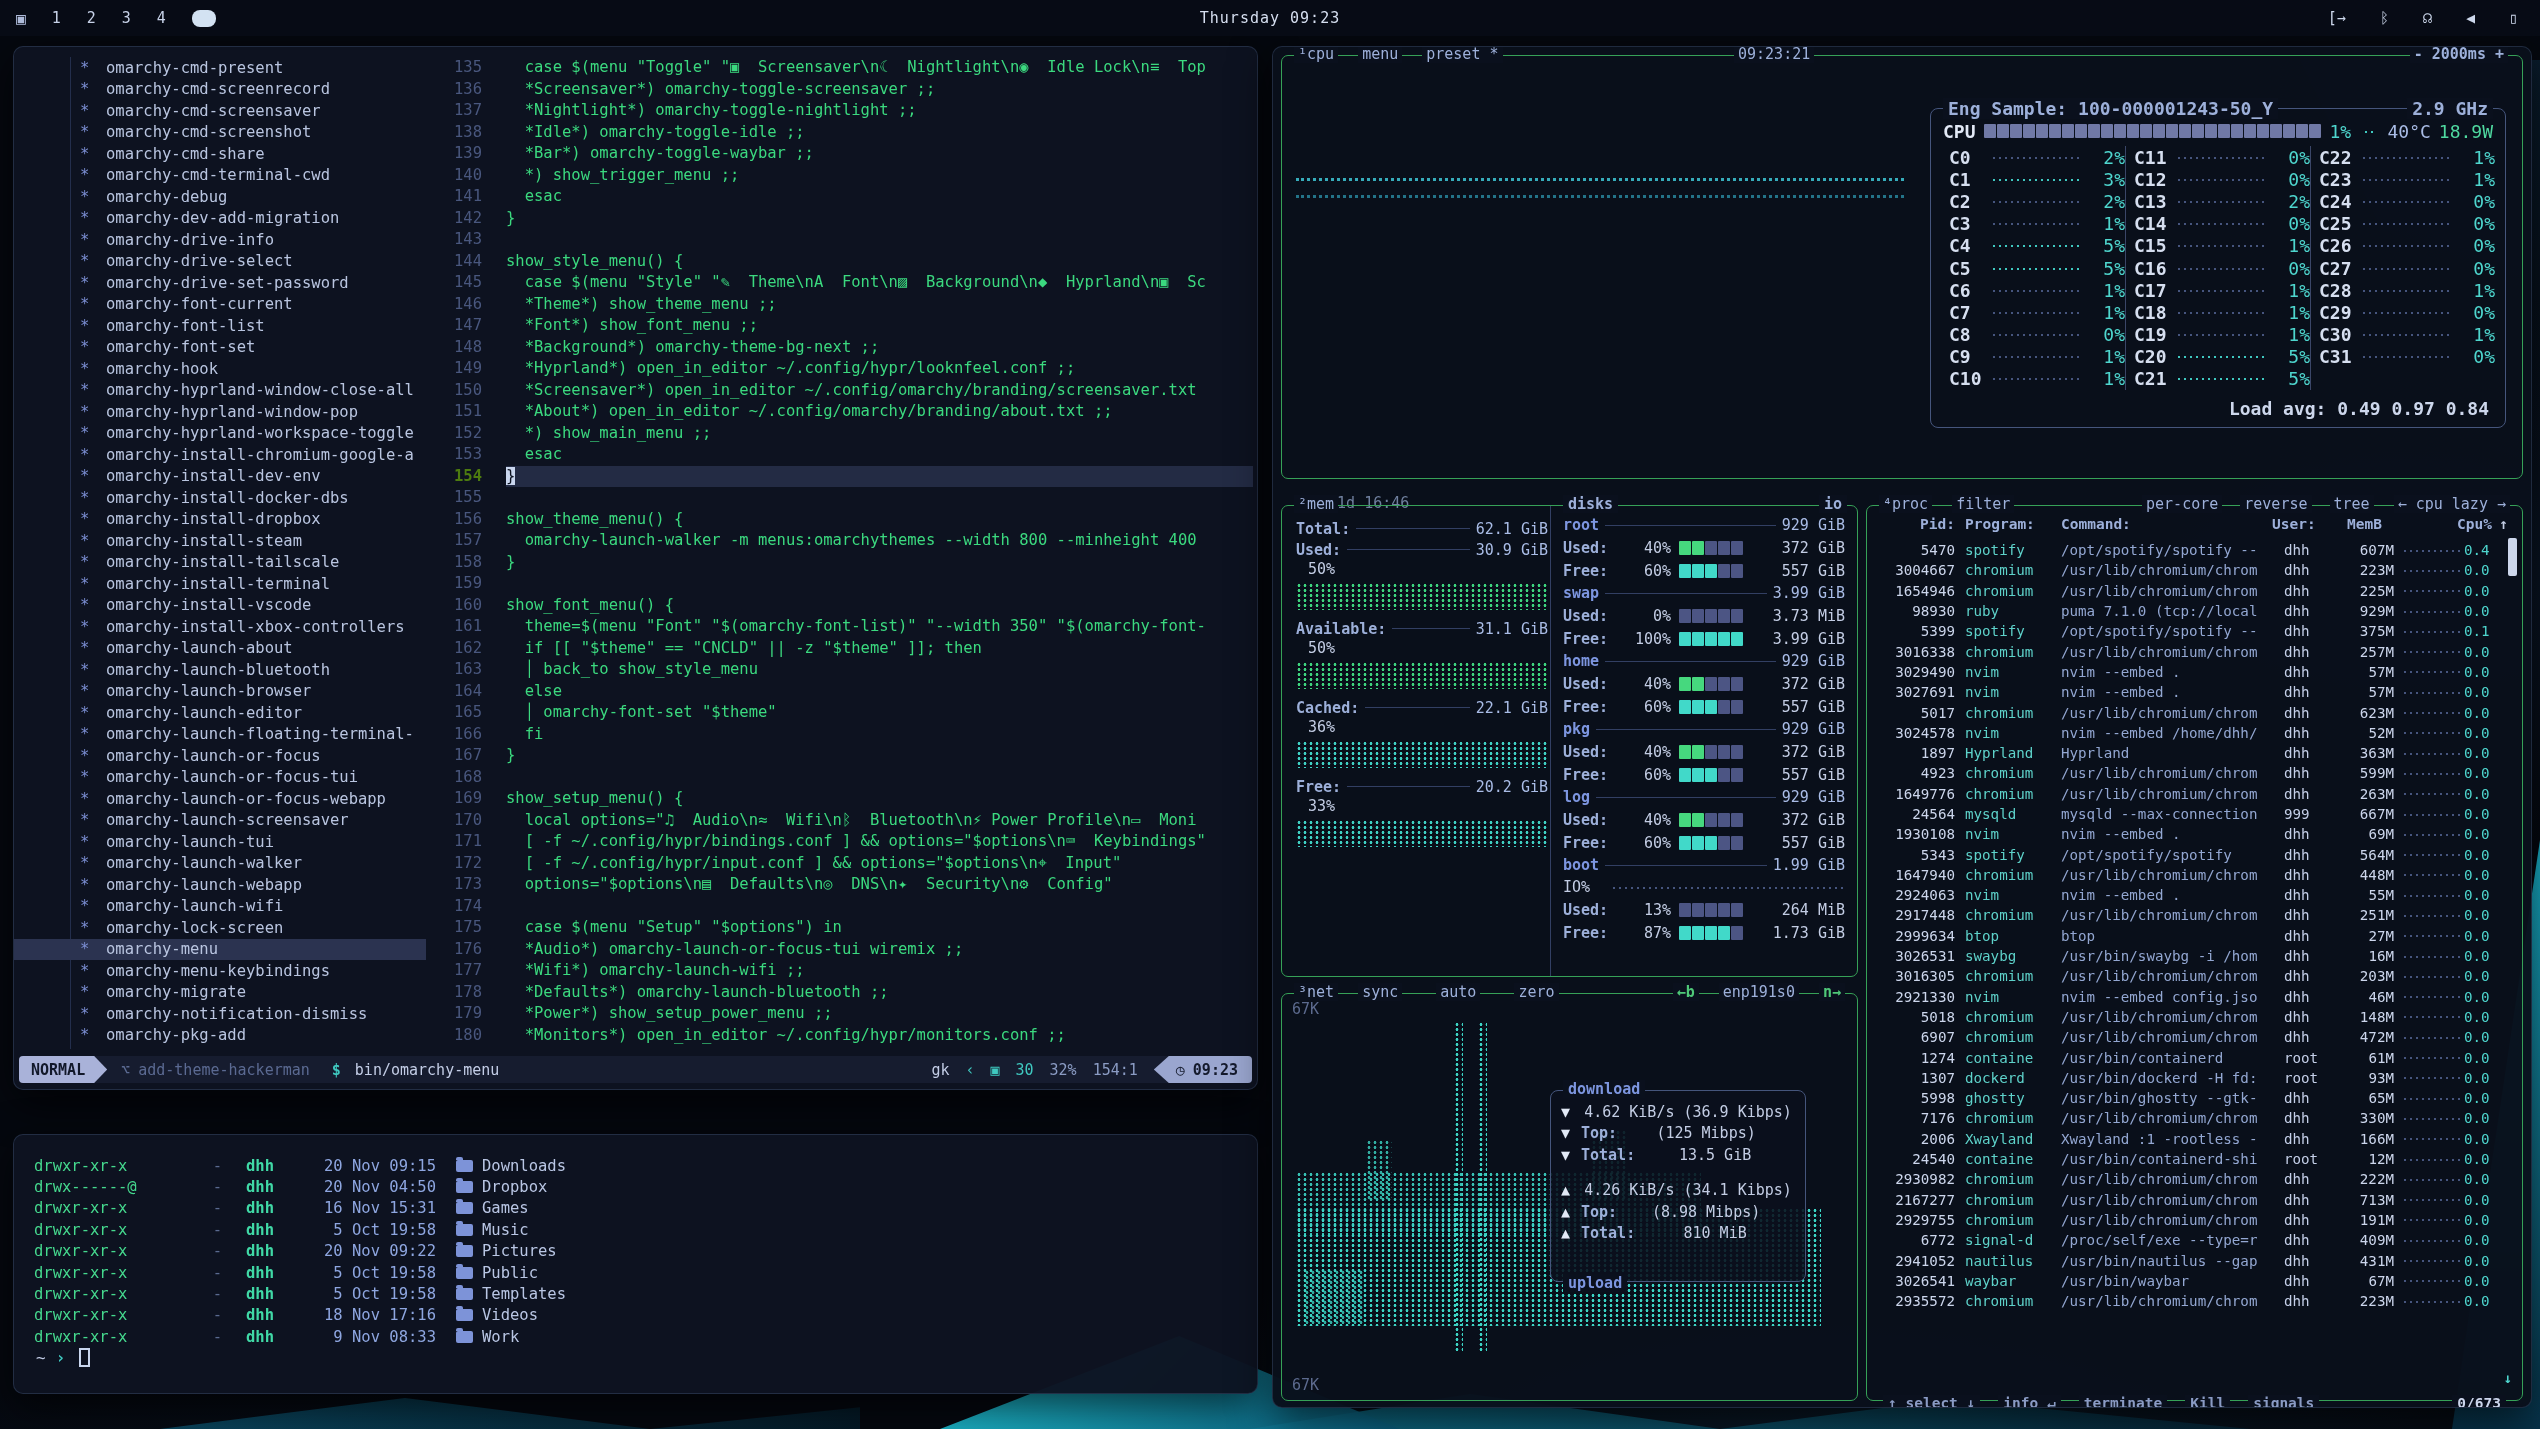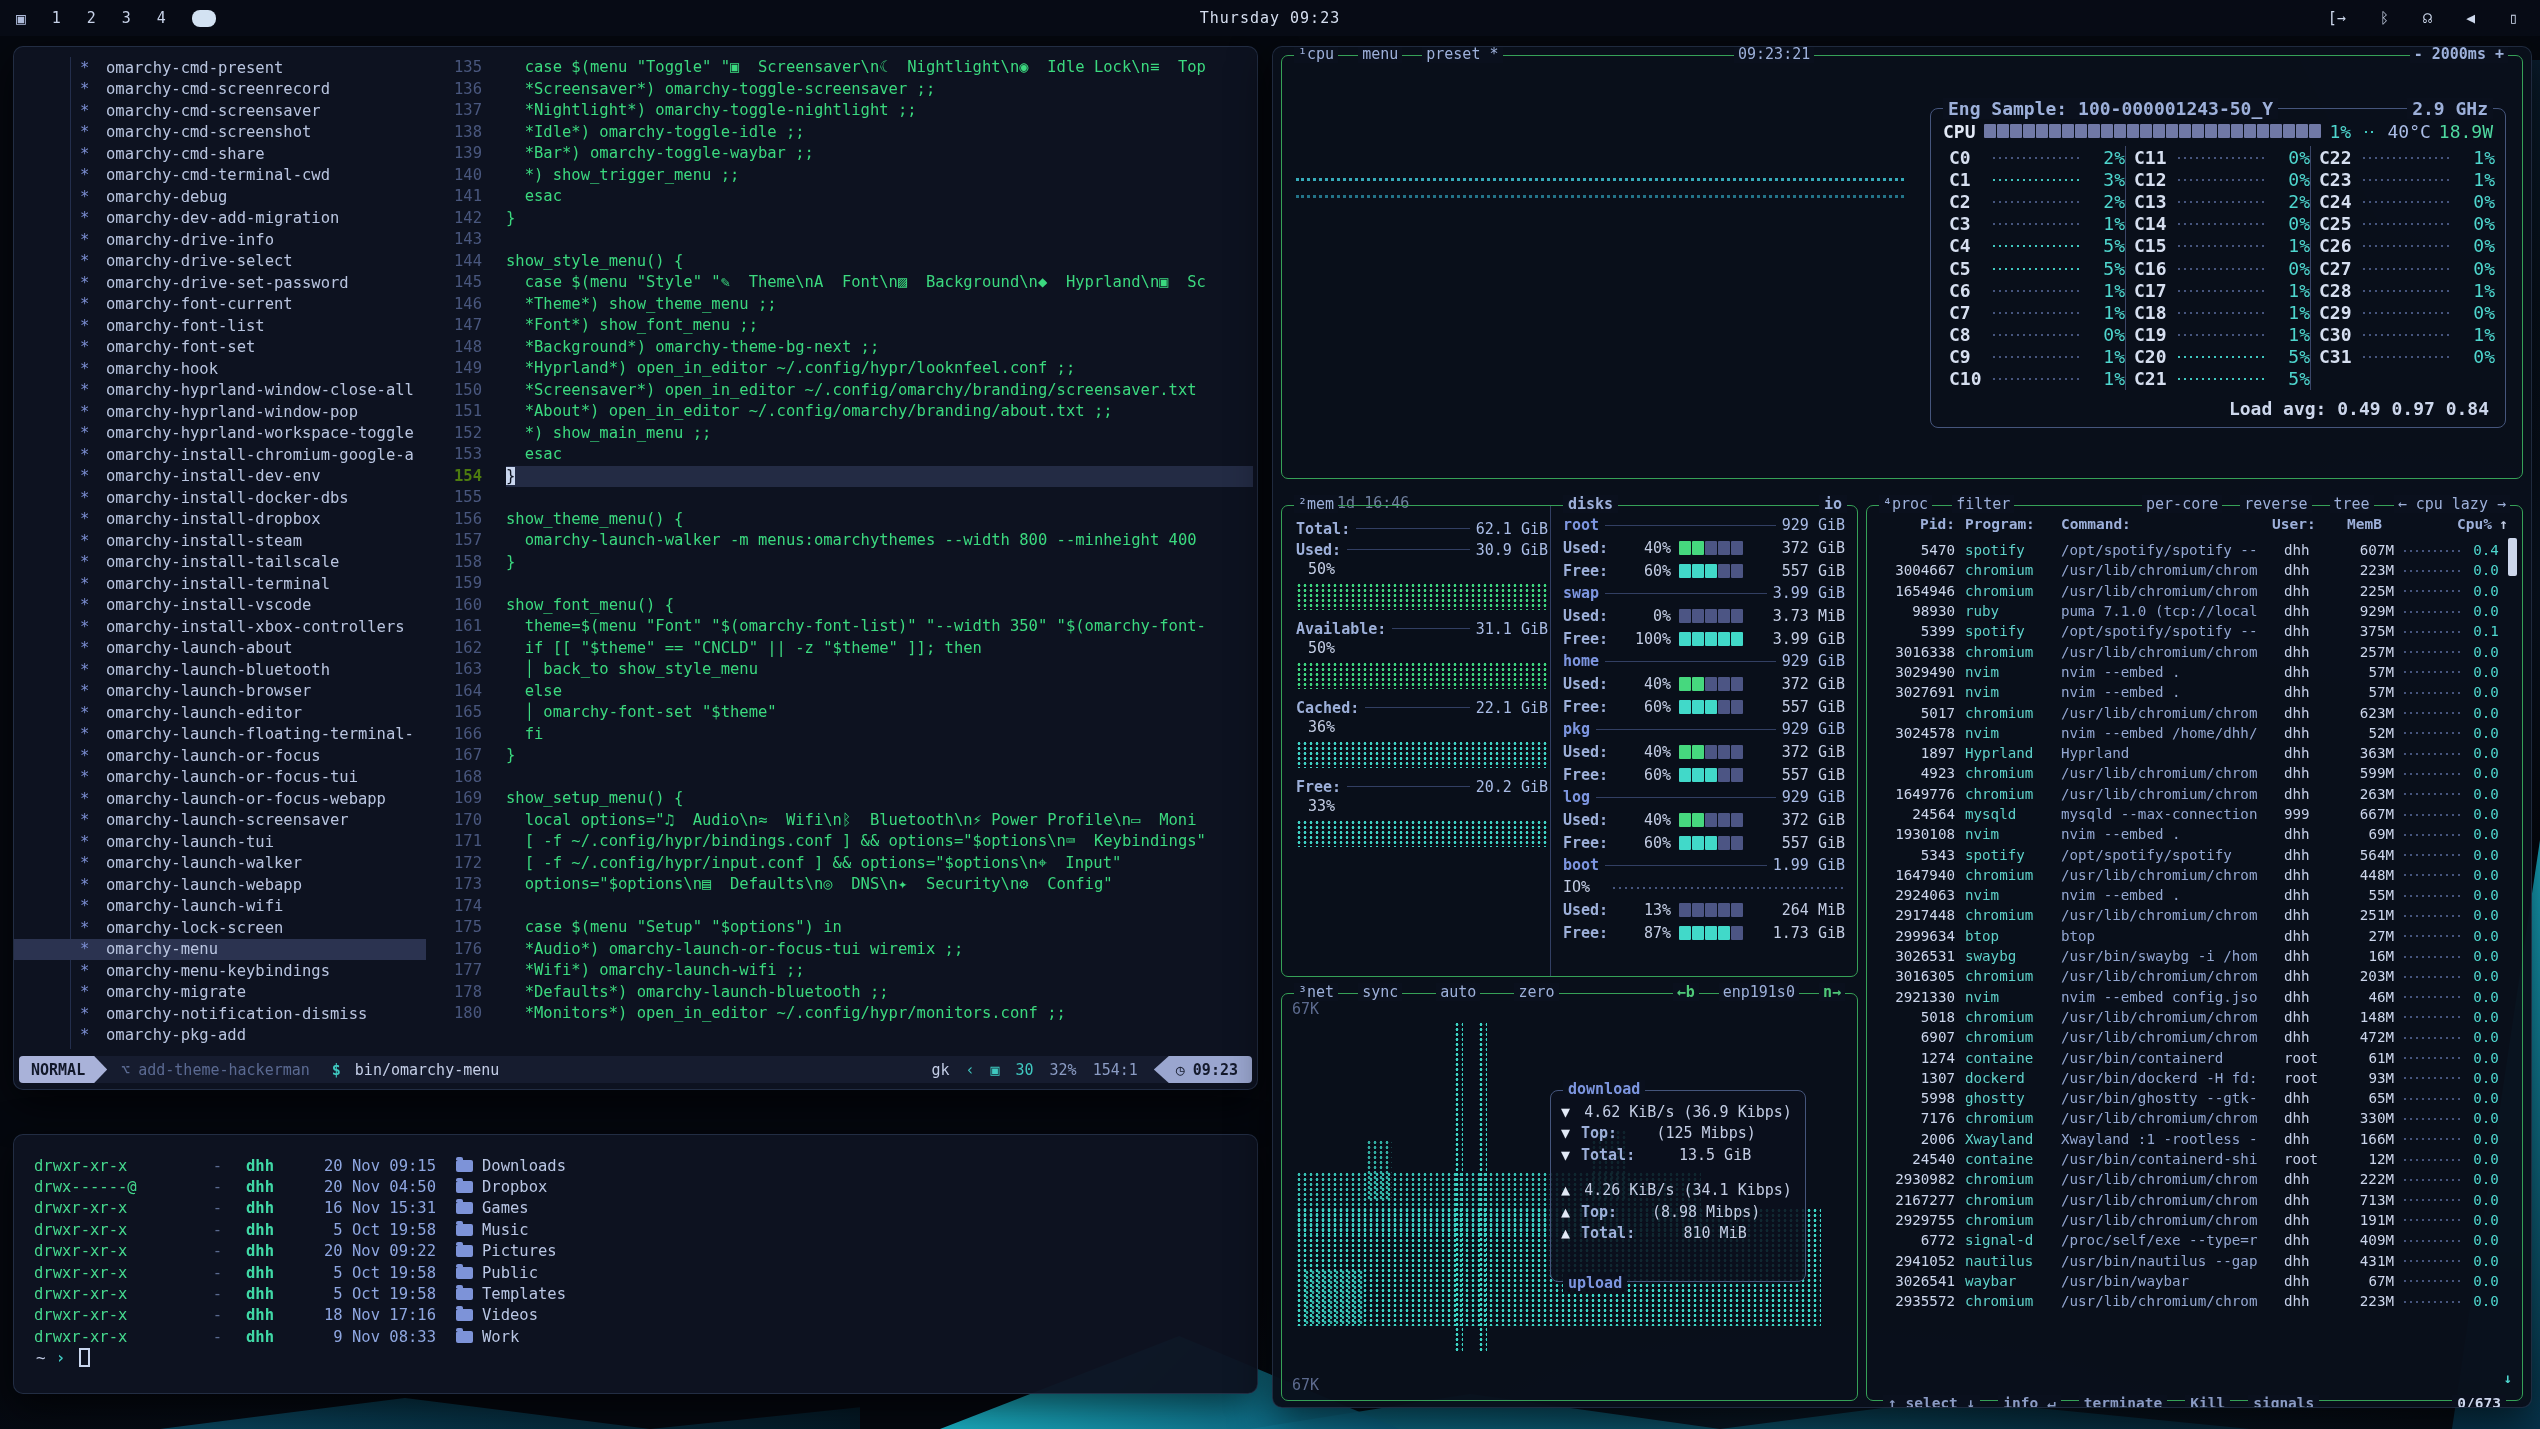--- a/index.html
+++ b/index.html
@@ -171,21 +171,21 @@
   .hcpu{width:44px;text-align:right}
   .hsort{width:16px;text-align:right;color:#c3cde4}
   .prows{position:absolute;left:0;right:14px;top:34px;bottom:16px;overflow:hidden}
   .prow{display:flex;align-items:center;height:20.3px;padding-left:14px;white-space:pre}
   .ppid{width:74px;text-align:right;color:#ccd6ec}
   .pprog{width:96px;margin-left:10px;color:#5ed2ca;overflow:hidden}
   .pcmd{flex:1;color:#93a7d2;overflow:hidden}
   .puser{width:54px;color:#c4cfe8}
   .pmem{width:56px;text-align:right;color:#ccd6ec}
   .pdots{width:58px;height:3px;margin:0 4px 0 8px;background-image:radial-gradient(circle,#46557e 1.1px,transparent 1.4px);background-size:6px 4px}
-  .pcpu{width:44px;text-align:center;color:#4ed6ce}
+  .pcpu{width:44px;text-align:left;color:#4ed6ce}
   .scrollthumb{position:absolute;right:5px;top:32px;width:9px;height:38px;background:#cdd7ec;border-radius:2px}
   .scrolldown{position:absolute;right:10px;bottom:14px;color:#4ed6ce;font-weight:bold}
   .pfoot{position:absolute;bottom:-11px;left:16px;right:16px;display:flex;gap:18px;font-size:14.5px}
   .pfoot span{background:#0a101d;padding:0 5px;color:#8a9bc4;font-weight:bold}
   .pfoot .pcount{margin-left:auto;color:#ccd6ec}
 </style>
 </head>
 <body>
 
 <div class="wall">
@@ -530,20 +530,24 @@
       <div class="crow">
         <span class="num">177</span>
         <span class="txt"><span>  *Wifi*) omarchy-launch-wifi ;;</span><span class="curchar"></span><span></span></span>
       </div>
 
       <div class="crow">
         <span class="num">178</span>
         <span class="txt"><span>  *Defaults*) omarchy-launch-bluetooth ;;</span><span class="curchar"></span><span></span></span>
       </div>
 
+      <div class="crow">
+        <span class="num">179</span>
+        <span class="txt"><span>  *Power*) show_setup_power_menu ;;</span><span class="curchar"></span><span></span></span>
+      </div>
 
       <div class="crow">
         <span class="num">180</span>
         <span class="txt"><span>  *Monitors*) open_in_editor ~/.config/hypr/monitors.conf ;;</span><span class="curchar"></span><span></span></span>
       </div>
     </div>
   <div class="statusbar">
     <span class="mode">NORMAL</span>
     <span class="branchicon">⌥</span>
     <span class="branch">add-theme-hackerman</span>

